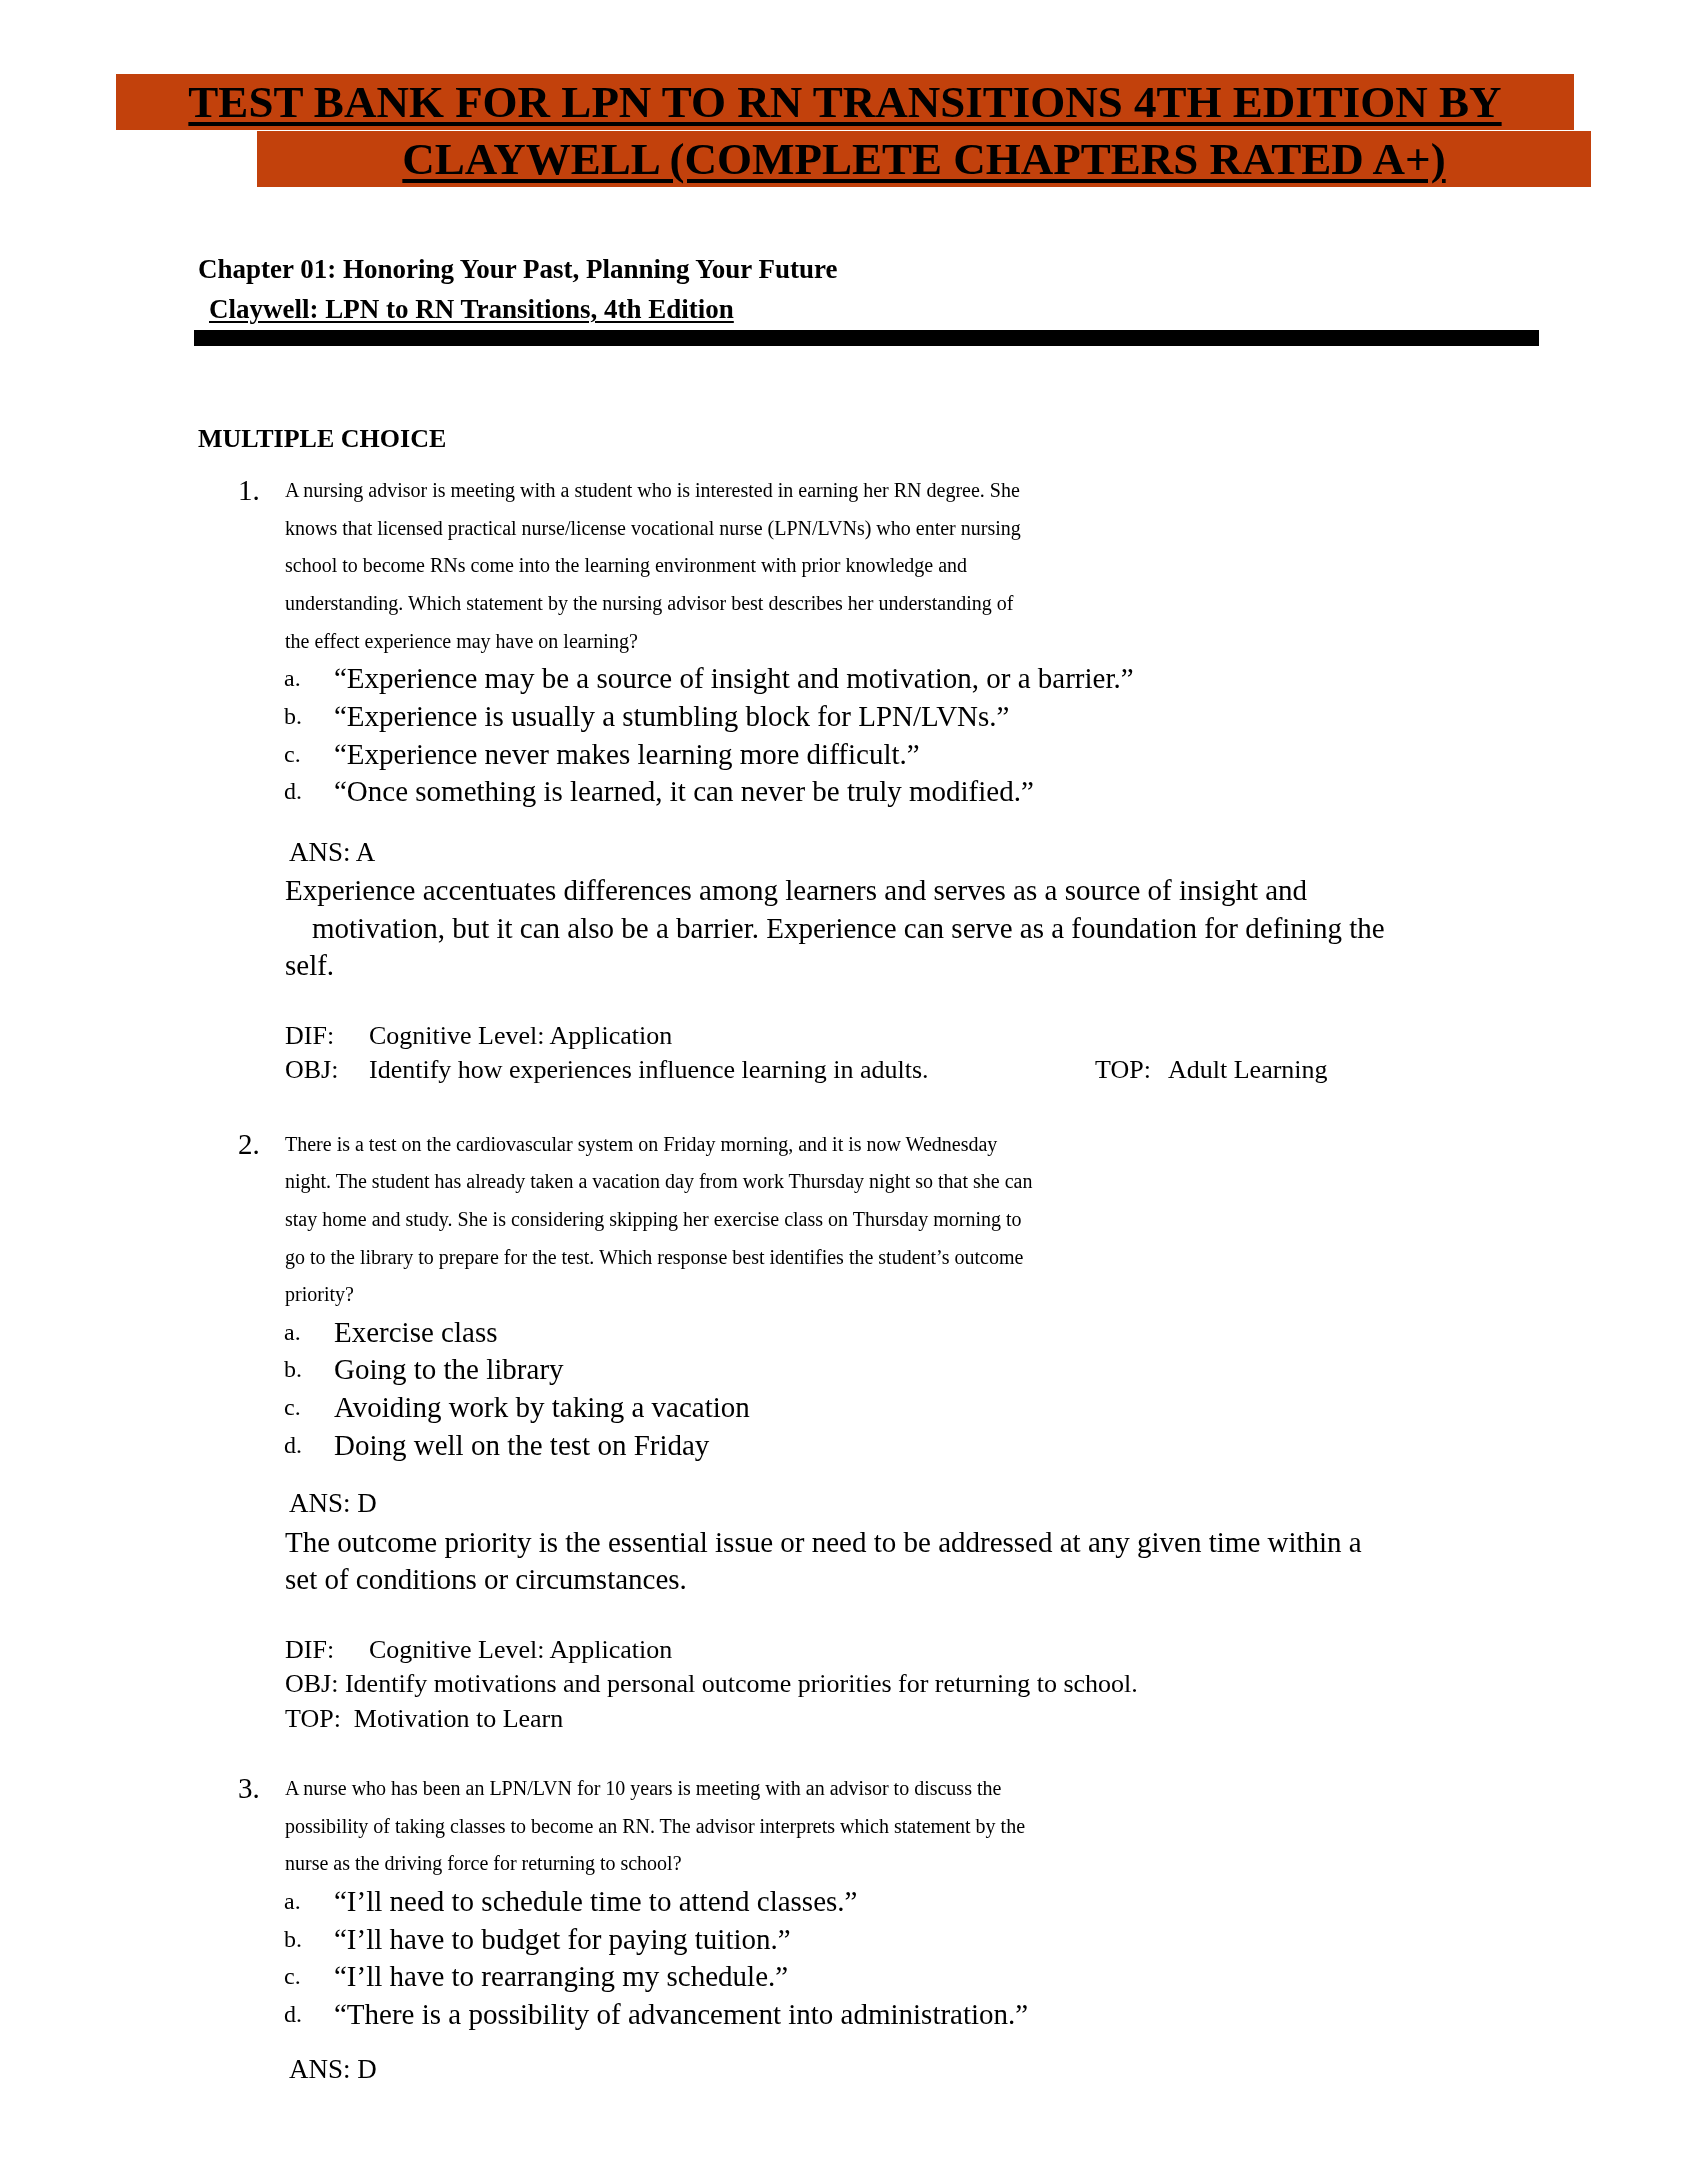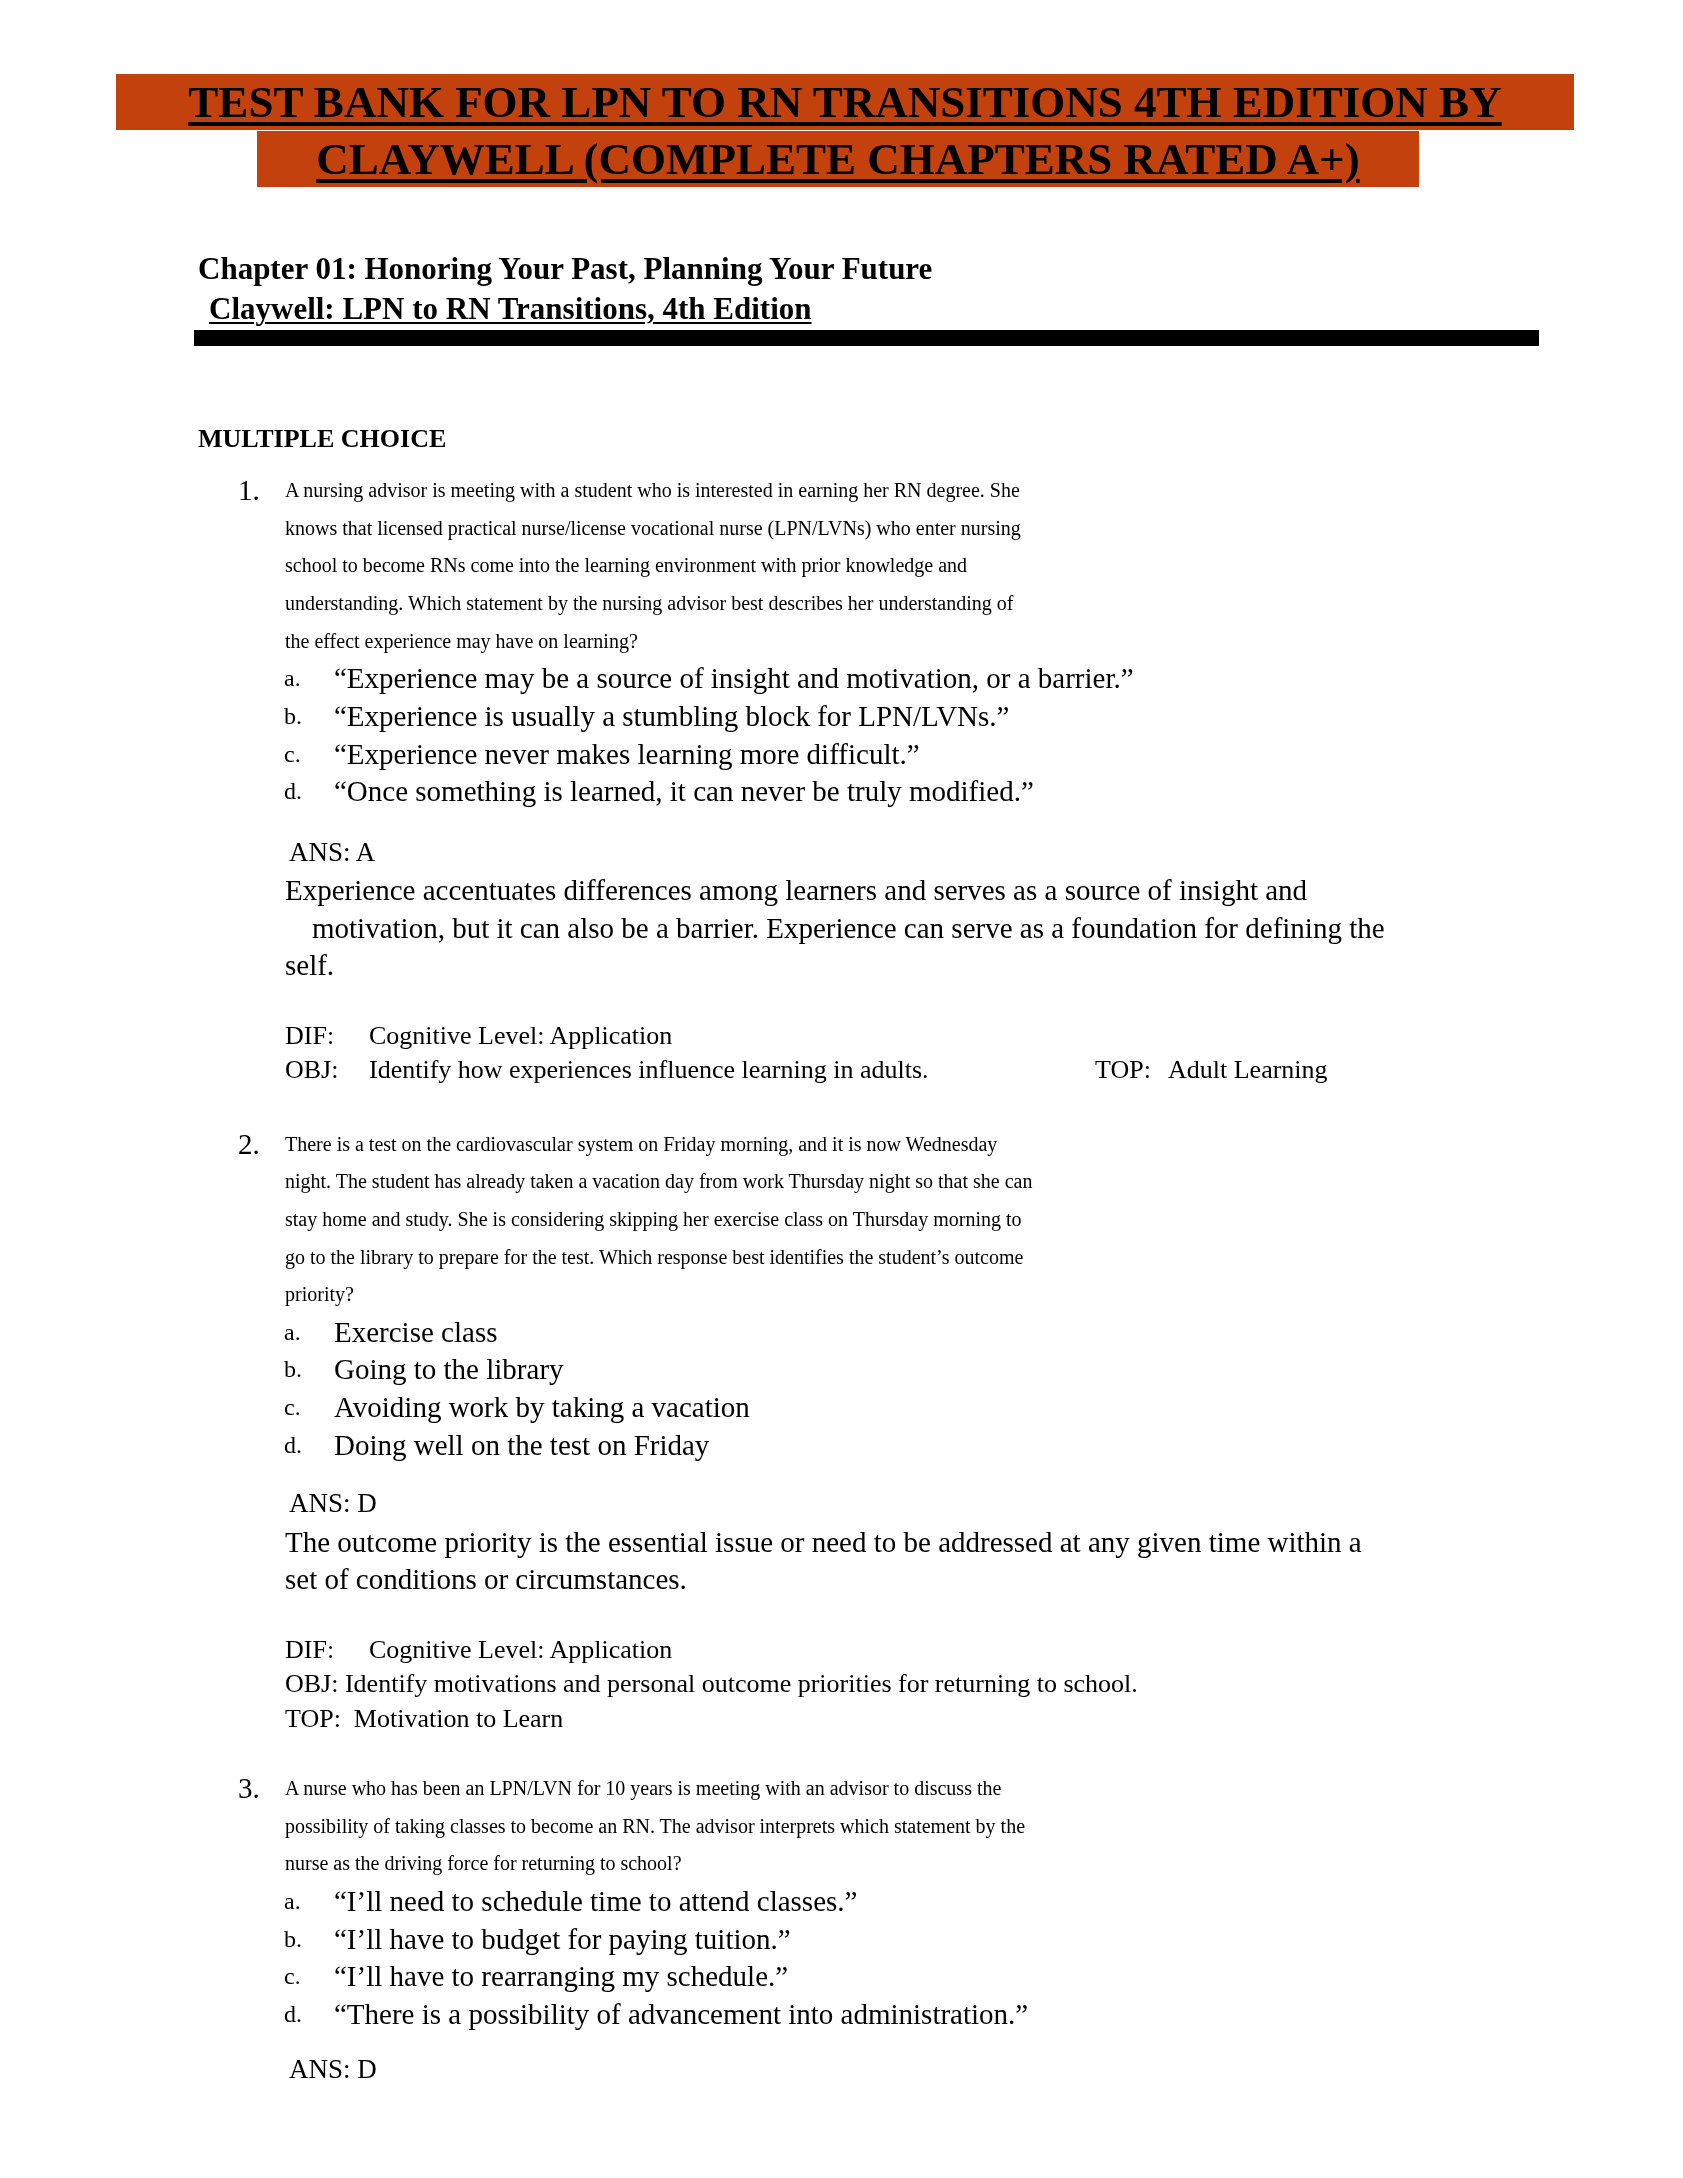--- a/index.html
+++ b/index.html
@@ -7,36 +7,36 @@
     width: 1683px; height: 2178px; position: relative; overflow: hidden;
     font-family: "Liberation Serif", "DejaVu Serif", serif; color: #000;
   }
   .abs { position: absolute; white-space: nowrap; }
   .title-line {
     position: absolute; height: 56px; background: #c2410c;
     font-weight: bold; font-size: 45px; line-height: 56px;
     text-decoration: underline; text-decoration-thickness: 4px; text-underline-offset: 5px;
     white-space: nowrap; text-align: center;
   }
-  .chapter-head { font-weight: bold; font-size: 31px; line-height: 40px; }
+  .chapter-head { font-weight: bold; font-size: 27px; line-height: 40px; }
   .chapter-head.u { text-decoration: underline; text-decoration-thickness: 2px; text-underline-offset: 3px; }
   .rule { position: absolute; background: #000; }
   .section { font-weight: bold; font-size: 26px; line-height: 34px; margin-top: 19px; }
   .qnum { font-size: 29px; line-height: 38px; }
   .qtext { font-size: 20px; line-height: 38px; width: 1257px; white-space: normal; }
   .opt-letter { font-size: 24px; line-height: 38px; }
   .opt-text { font-size: 29px; line-height: 38px; }
   .ans { font-size: 27px; line-height: 36px; }
   .meta { font-size: 26px; line-height: 35px; }
 </style>
 </head>
 <body>
 
 <div class="title-line" style="left:116px; top:74px; width:1458px;">TEST BANK FOR LPN TO RN TRANSITIONS 4TH EDITION BY</div>
-<div class="title-line" style="left:257px; top:131px; width:1162px;">CLAYWELL (COMPLETE CHAPTERS RATED A+)</div>
+<div class="title-line" style="left:257px; top:131px; width:1334px;">CLAYWELL (COMPLETE CHAPTERS RATED A+)</div>
 
 <div class="abs chapter-head" style="left:198px; top:249px;">Chapter 01: Honoring Your Past, Planning Your Future</div>
 <div class="abs chapter-head u" style="left:209px; top:289px;">Claywell: LPN to RN Transitions, 4th Edition</div>
 <div class="rule" style="left:194px; top:330px; width:1345px; height:16px;"></div>
 
 <div class="abs section" style="left:198px; top:403px;">MULTIPLE CHOICE</div>
 
 <div>
   <div class="abs qnum" style="left:238px; top:471px;">1.</div>
   <div class="abs qtext" style="left:285px; top:471px;">A nursing advisor is meeting with a student who is interested in earning her RN degree. She</div>

